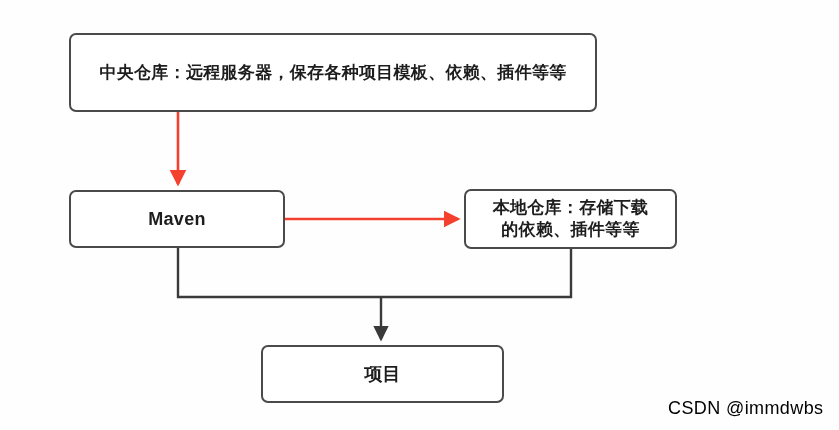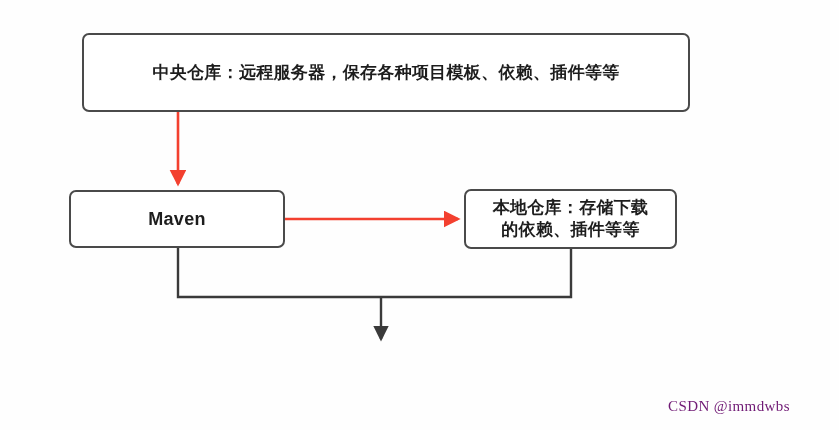--- a/index.html
+++ b/index.html
@@ -35,23 +35,23 @@
     display: flex;
     align-items: center;
     justify-content: center;
     text-align: center;
     color: #1d1d1d;
     font-weight: bold;
     letter-spacing: 0.3px;
     z-index: 2;
   }
   #node-central {
-    left: 82px;
+    left: 69px;
     top: 33px;
-    width: 608px;
+    width: 528px;
     height: 79px;
     font-size: 17px;
   }
   #node-maven {
     left: 69px;
     top: 190px;
     width: 216px;
     height: 58px;
     font-size: 18px;
     align-items: center;
@@ -73,23 +73,23 @@
     font-size: 18px;
   }
   .node-label {
     display: block;
     white-space: pre-line;
   }
   #watermark {
     position: absolute;
     left: 668px;
     top: 398px;
-    font-size: 15px;
-    color: #701a75;
-    font-family: Liberation Serif, serif;
+    font-size: 18px;
+    color: #000000;
+    font-family: Liberation Sans, sans-serif;
     letter-spacing: 0.4px;
     z-index: 3;
   }
 </style>
 </head>
 <body>
 
 <div id="canvas">
 
   <svg class="edges" viewBox="0 0 839 430" xmlns="http://www.w3.org/2000/svg">
@@ -116,16 +116,19 @@
 
   <div class="node" id="node-maven">
     <span class="node-label">Maven</span>
   </div>
 
   <div class="node" id="node-local">
     <span class="node-label">本地仓库：存储下载
 的依赖、插件等等</span>
   </div>
 
+  <div class="node" id="node-project">
+    <span class="node-label">项目</span>
+  </div>
 
   <div id="watermark">CSDN @immdwbs</div>
 
 </div>
 
 </body></html>

